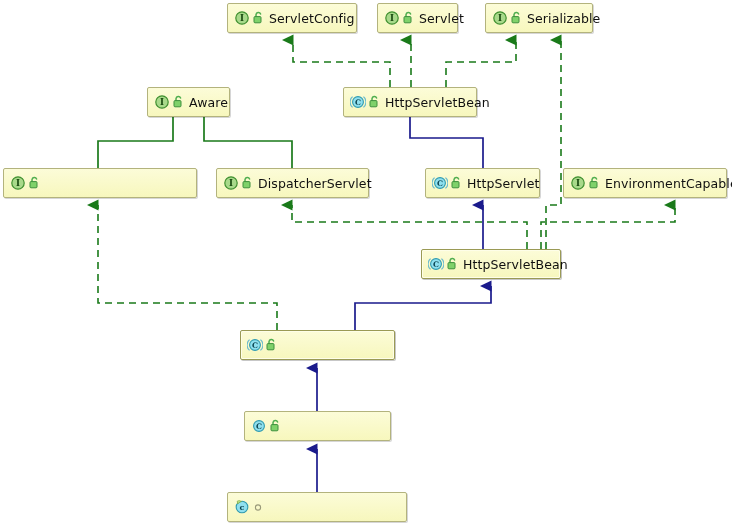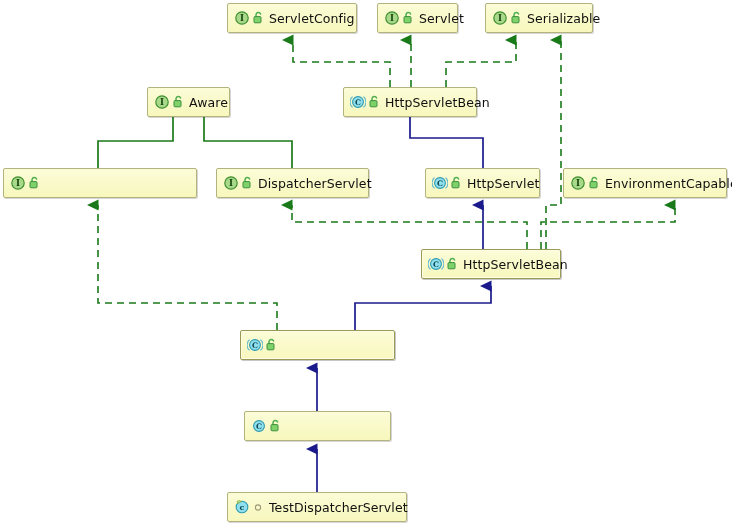--- a/index.html
+++ b/index.html
@@ -328,17 +328,16 @@
               <text x="8" y="11.2" text-anchor="middle" font-family="DejaVu Serif, serif" font-size="8" font-weight="bold" fill="#0d4652">c</text>
               <path d="M3.2 2.2 q2.4 -1.4 4.2 0.4 q-2.6 0.2 -3.6 2.4 z" fill="#c8e98a" stroke="#7aa63c" stroke-width="0.7"></path>
             </svg>
           </span>
           <span class="vis">
             <svg width="12" height="16" viewBox="0 0 12 16">
               <circle cx="6" cy="8.5" r="2.6" fill="none" stroke="#9a9a7a" stroke-width="1.1"></circle>
             </svg>
           </span>
         </span>
-        <span class="label">TestDispatcherServlet</span>
       </div>
     </div>
 
 </div>
 
 </body></html>

